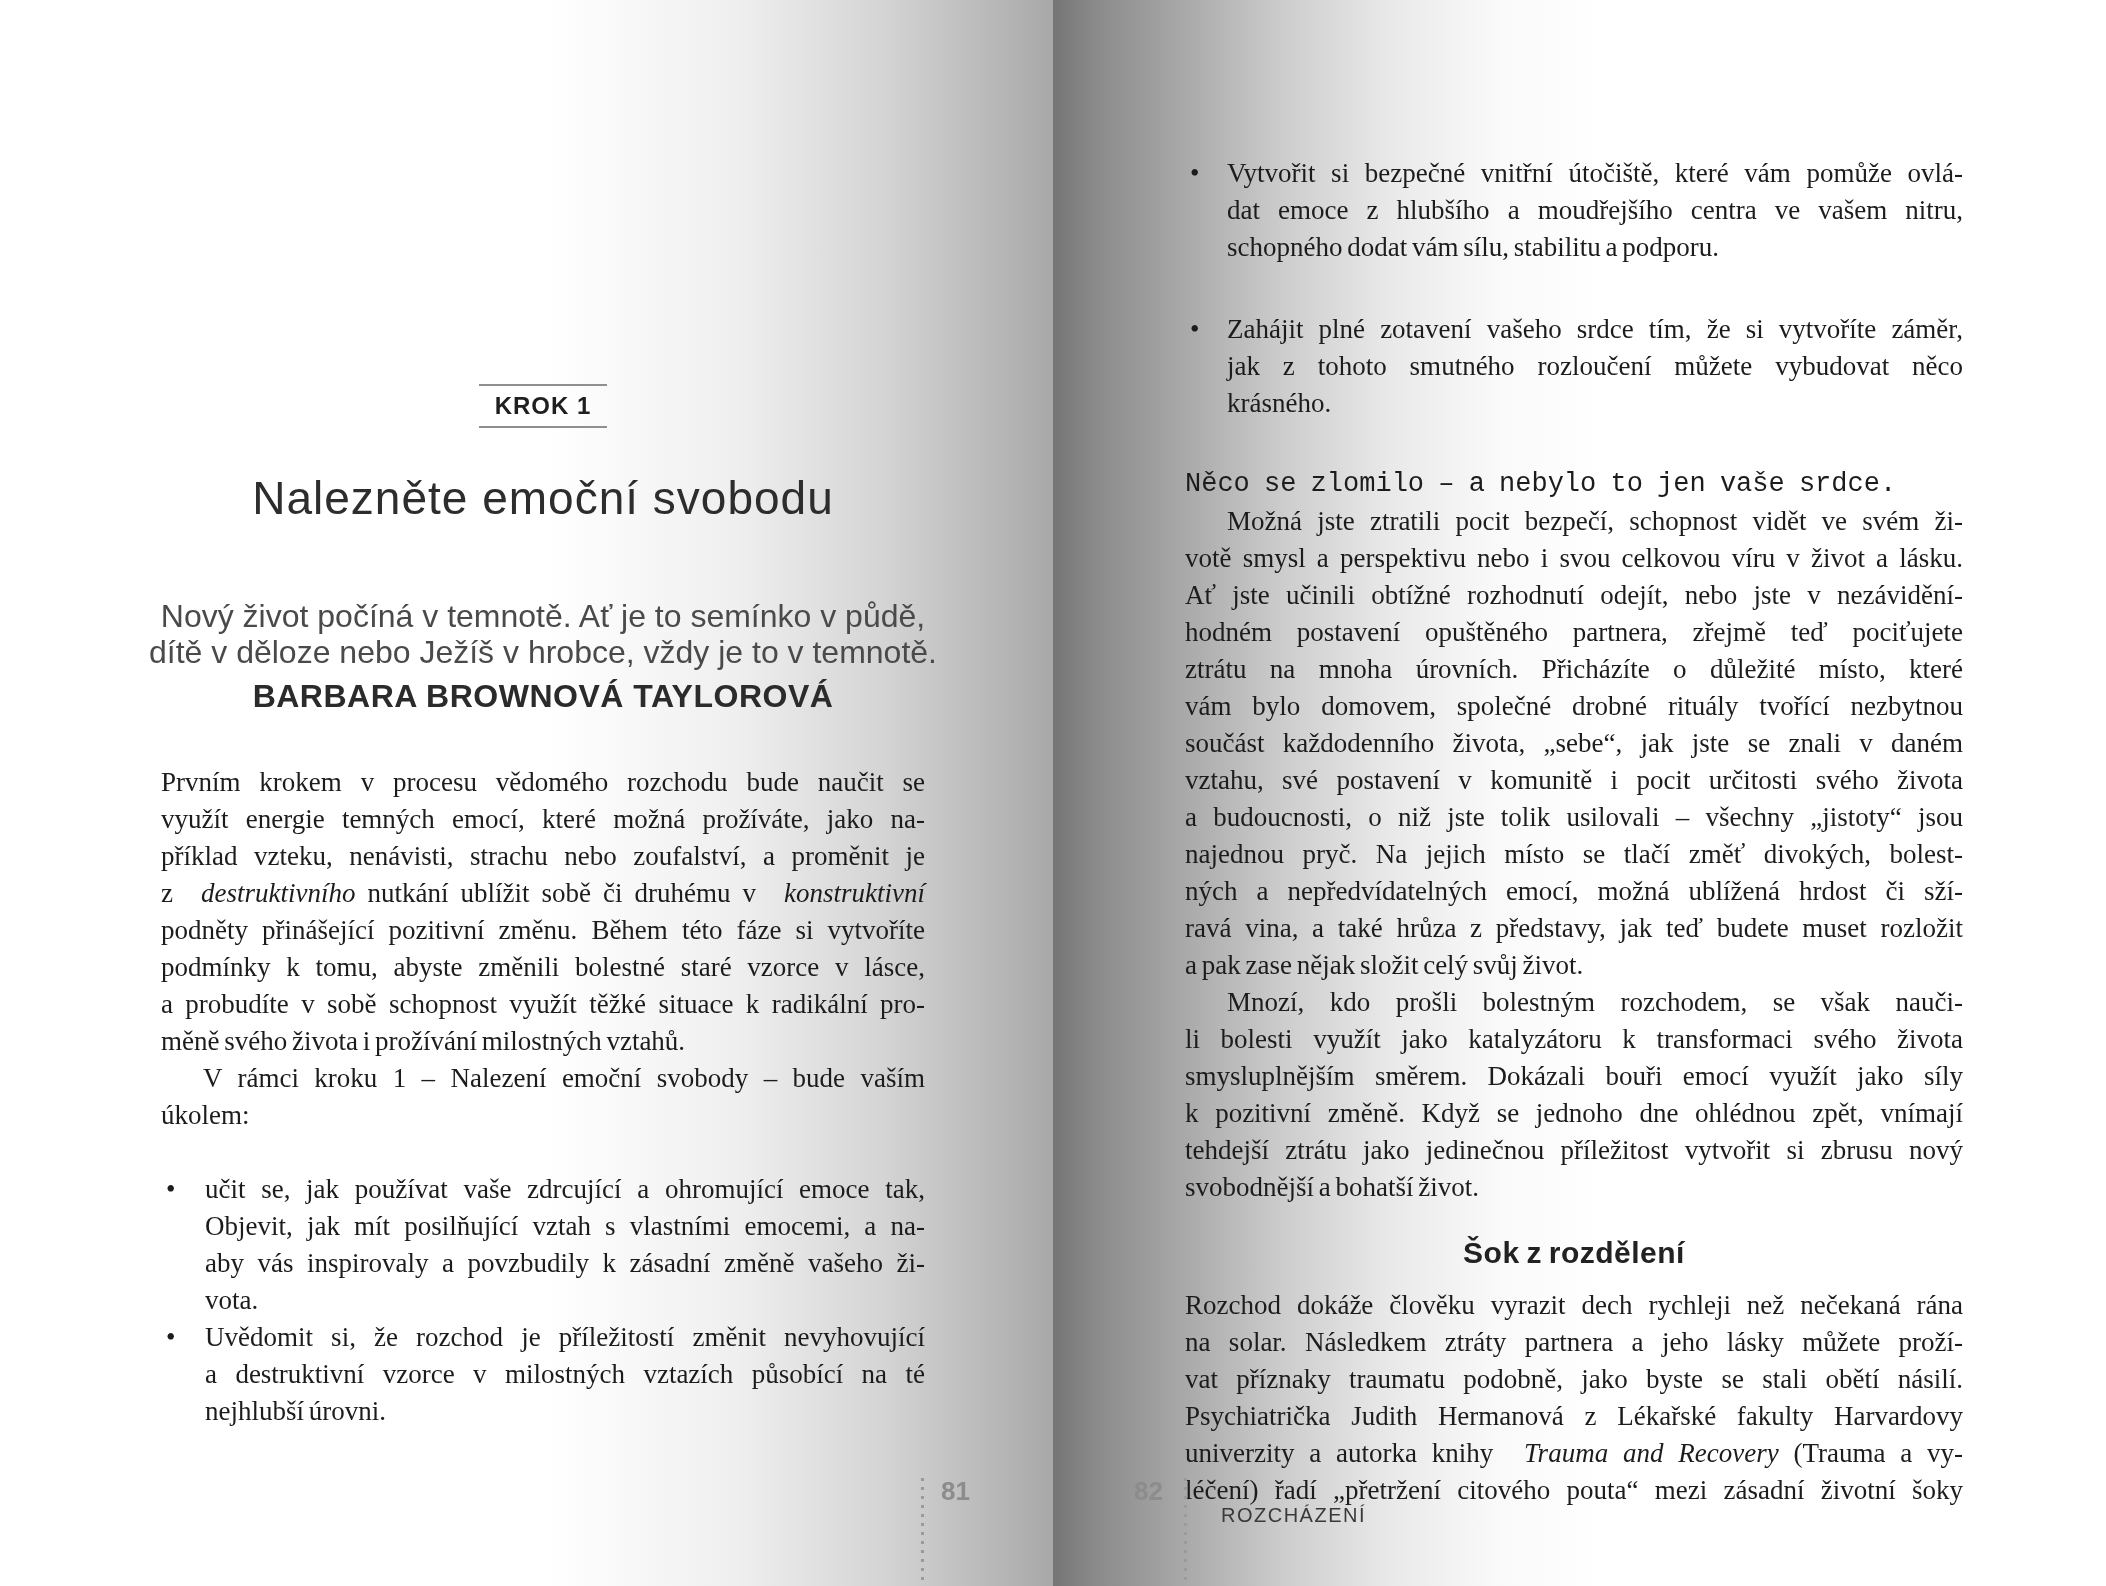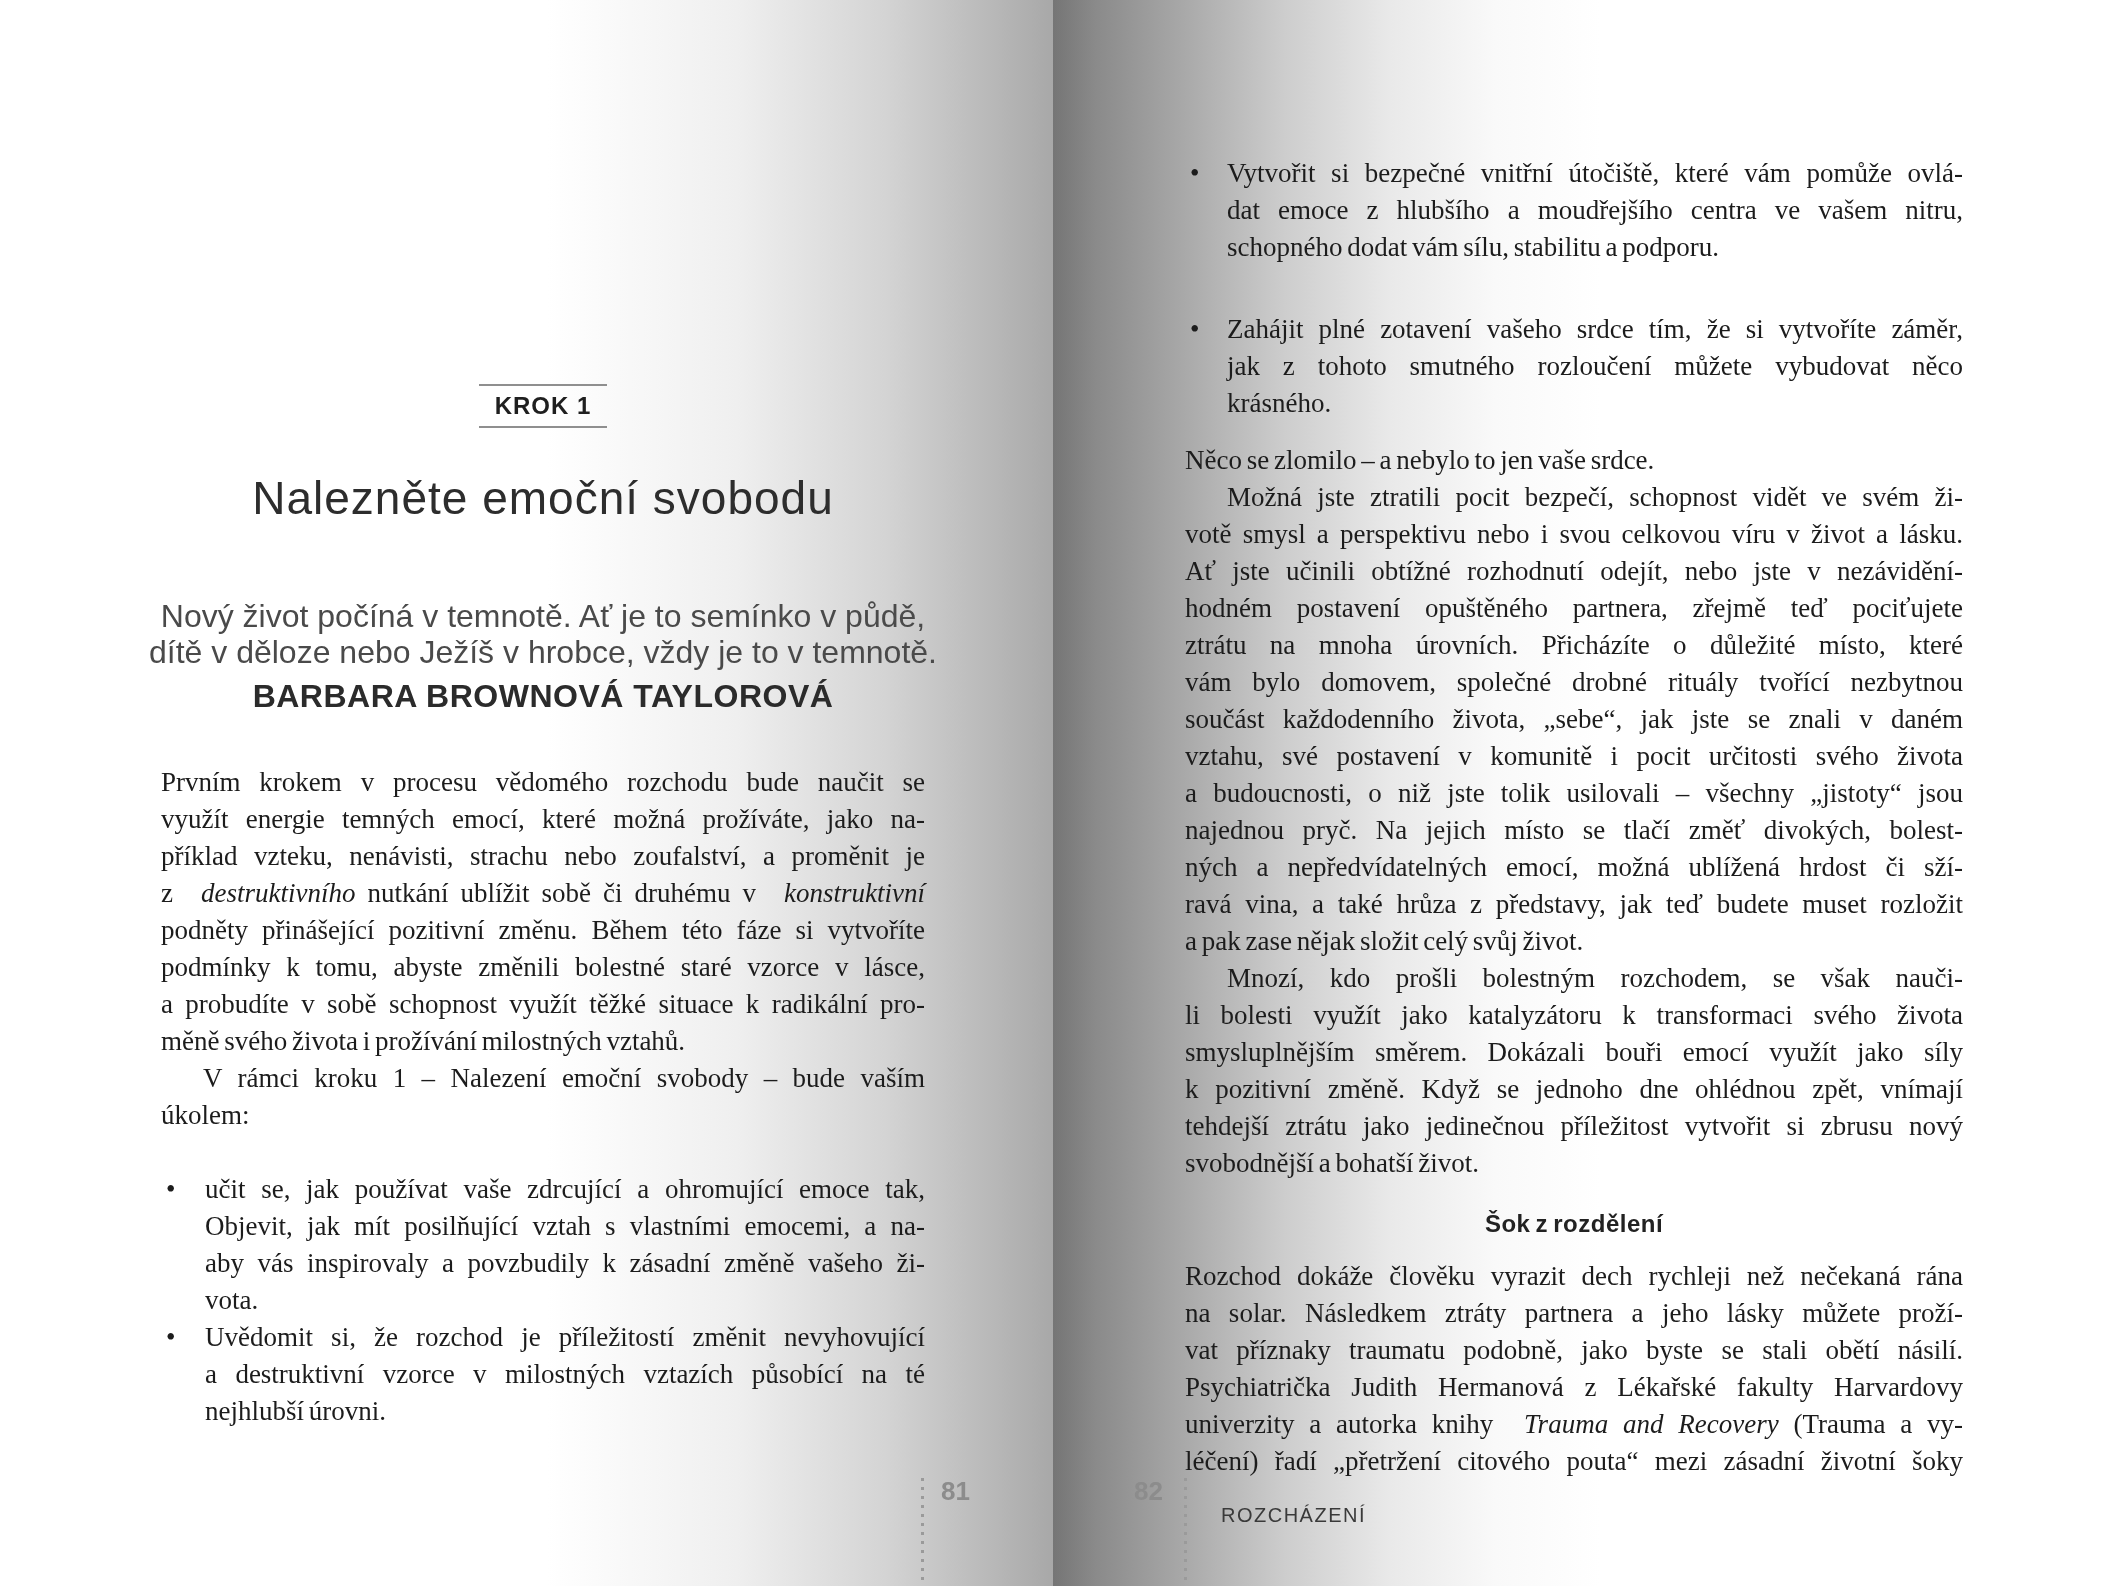--- a/index.html
+++ b/index.html
@@ -46,25 +46,25 @@
   .cont-para .line-last { text-align-last:justify; }
   .para-indent .line:first-child { text-indent:42px; }
 
   .bullet-list { margin-top:37px; }
   .bullet-item { position:relative; }
   .bullet-dot { position:absolute; left:5px; top:0; line-height:37px; font-size:27px; color:#1c1c1c; }
   .bullet-lines { margin-left:44px; }
   .right-col .bullet-list { margin-top:0; }
   .right-col .bullet-lines { margin-left:42px;margin-top:45px; }
 
-  .p-gap-necone { margin-top:20px; }
+  .p-gap-necone { margin-top:44px;font-family:Liberation Mono, monospace; }
 
   .section-heading {
     font-family:"Liberation Sans", sans-serif; font-weight:bold;
-    font-size:24px; line-height:44px; text-align:center; text-align-last:center;
+    font-size:30px; line-height:44px; text-align:center; text-align-last:center;
     color:#222222; letter-spacing:0.5px;
   }
   .after-heading { margin-top:12px; }
 
   
   .folio-rule {
     position:absolute; top:1478px; bottom:0; width:3px;
     background-image:repeating-linear-gradient(to bottom,#9a9a9a 0px,#9a9a9a 3px,transparent 3px,transparent 9px);
   }
   .rule-left  { left:921px; }

